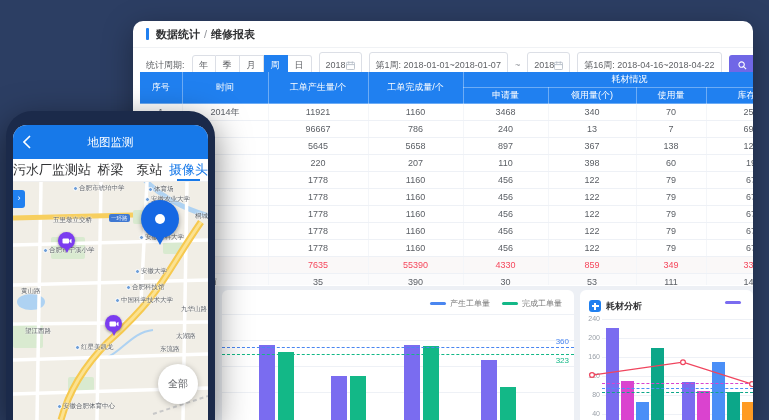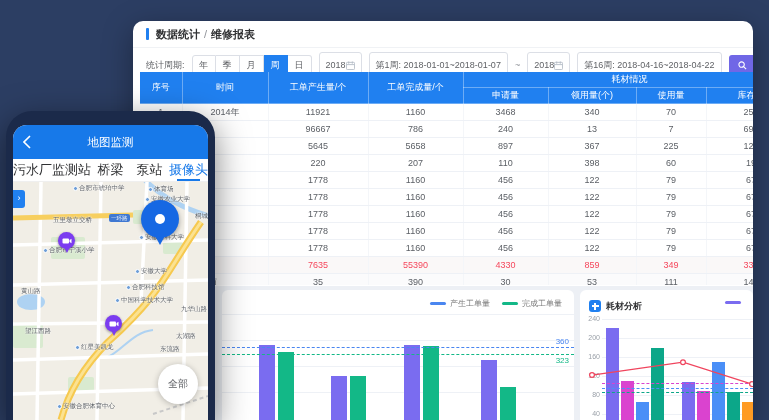--- a/index.html
+++ b/index.html
@@ -193,21 +193,21 @@
               <td>7</td>
               <td>690</td>
             </tr>
             <tr>
               <td></td>
               <td></td>
               <td>5645</td>
               <td>5658</td>
               <td>897</td>
               <td>367</td>
-              <td>225</td>
+              <td>138</td>
               <td>129</td>
             </tr>
             <tr>
               <td></td>
               <td></td>
               <td>220</td>
               <td>207</td>
               <td>110</td>
               <td>398</td>
               <td>60</td>

